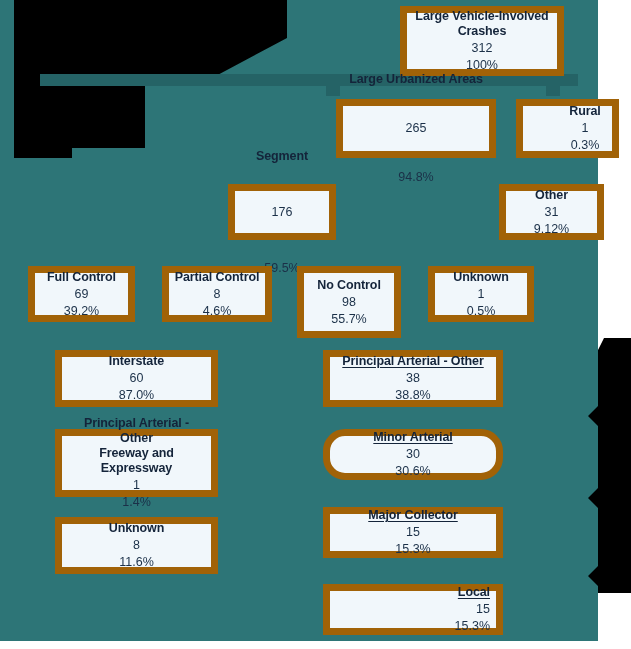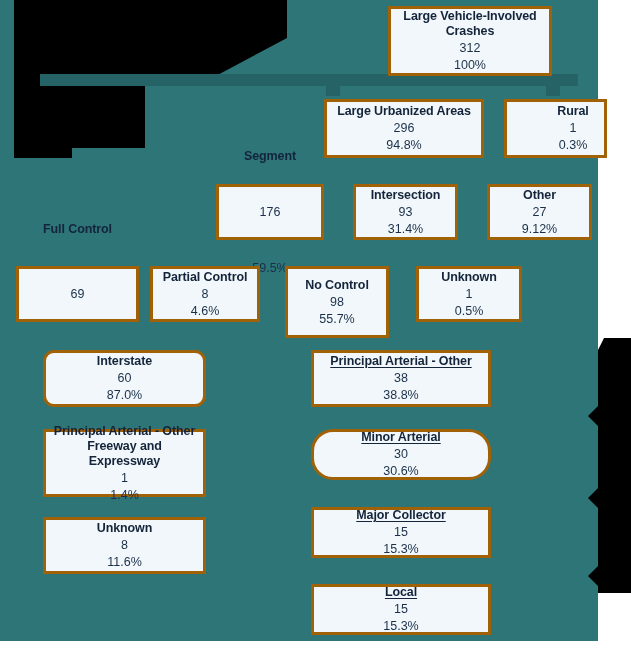--- a/index.html
+++ b/index.html
@@ -118,29 +118,30 @@
   .connector {
     position: absolute;
     background: #256366;
   }
 
   
   .node {
     position: absolute;
     box-sizing: border-box;
     background: #f1f7fb;
-    border: 3px solid #a16207;
+    border: 7px solid #a16207;
     display: flex;
     flex-direction: column;
     align-items: center;
     justify-content: center;
     color: #1b2f45;
     text-align: center;
     line-height: 1.2;
     padding: 4px 6px;
+    margin-left: 12px;
   }
   .node .title {
     font-weight: bold;
     font-size: 12.5px;
     color: #14243a;
     letter-spacing: -0.1px;
     white-space: nowrap;
   }
   .node .title.u {
     text-decoration: underline;
@@ -175,51 +176,46 @@
   <div class="connector" style="left:326px; top:86px; width:14px; height:10px;"></div>
   <div class="connector" style="left:546px; top:86px; width:14px; height:10px;"></div>
 
   <div class="node" style="left:388px; top:6px; width:164px; height:70px;">
     <div class="title">Large Vehicle-Involved</div>
     <div class="title">Crashes</div>
     <div class="count">312</div>
     <div class="pct">100%</div>
   </div>
 
-  <div class="node" style="left:324px; top:99px; width:160px; height:59px;">
+  <div class="node" style="left:324px; top:99px; width:160px; height:59px;gap:32px;">
     <div class="title">Large Urbanized Areas</div>
-    <div class="count">296</div>
+    <div class="count">265</div>
     <div class="pct">94.8%</div>
   </div>
 
   <div class="node" style="left:504px; top:99px; width:103px; height:59px;padding-left:41px;">
     <div class="title">Rural</div>
     <div class="count">1</div>
     <div class="pct">0.3%</div>
   </div>
 
   <div class="node" style="left:216px; top:184px; width:108px; height:56px;gap:39px;">
     <div class="title">Segment</div>
     <div class="count">176</div>
     <div class="pct">59.5%</div>
   </div>
 
-  <div class="node" style="left:353px; top:184px; width:105px; height:56px;">
-    <div class="title">Intersection</div>
-    <div class="count">93</div>
-    <div class="pct">31.4%</div>
-  </div>
 
   <div class="node" style="left:487px; top:184px; width:105px; height:56px;">
     <div class="title">Other</div>
-    <div class="count">27</div>
+    <div class="count">31</div>
     <div class="pct">9.12%</div>
   </div>
 
-  <div class="node" style="left:16px; top:266px; width:123px; height:56px;gap:48px;">
+  <div class="node" style="left:16px; top:266px; width:107px; height:56px;">
     <div class="title">Full Control</div>
     <div class="count">69</div>
     <div class="pct">39.2%</div>
   </div>
 
   <div class="node" style="left:150px; top:266px; width:110px; height:56px;">
     <div class="title">Partial Control</div>
     <div class="count">8</div>
     <div class="pct">4.6%</div>
   </div>
@@ -229,21 +225,21 @@
     <div class="count">98</div>
     <div class="pct">55.7%</div>
   </div>
 
   <div class="node" style="left:416px; top:266px; width:106px; height:56px;">
     <div class="title">Unknown</div>
     <div class="count">1</div>
     <div class="pct">0.5%</div>
   </div>
 
-  <div class="node" style="left:43px; top:350px; width:163px; height:57px;border-radius:11px;">
+  <div class="node" style="left:43px; top:350px; width:163px; height:57px;">
     <div class="title">Interstate</div>
     <div class="count">60</div>
     <div class="pct">87.0%</div>
   </div>
 
   <div class="node" style="left:43px; top:429px; width:163px; height:68px;">
     <div class="title wrap">Principal Arterial - Other</div>
     <div class="title wrap">Freeway and Expressway</div>
     <div class="count">1</div>
     <div class="pct">1.4%</div>
@@ -266,19 +262,19 @@
     <div class="count">30</div>
     <div class="pct">30.6%</div>
   </div>
 
   <div class="node" style="left:311px; top:507px; width:180px; height:51px;">
     <div class="title u">Major Collector</div>
     <div class="count">15</div>
     <div class="pct">15.3%</div>
   </div>
 
-  <div class="node" style="left:311px; top:584px; width:180px; height:51px;">
+  <div class="node" style="left:311px; top:584px; width:180px; height:51px;align-items:flex-end;">
     <div class="title u">Local</div>
     <div class="count">15</div>
     <div class="pct">15.3%</div>
   </div>
 
 </div>
 
 </body></html>

